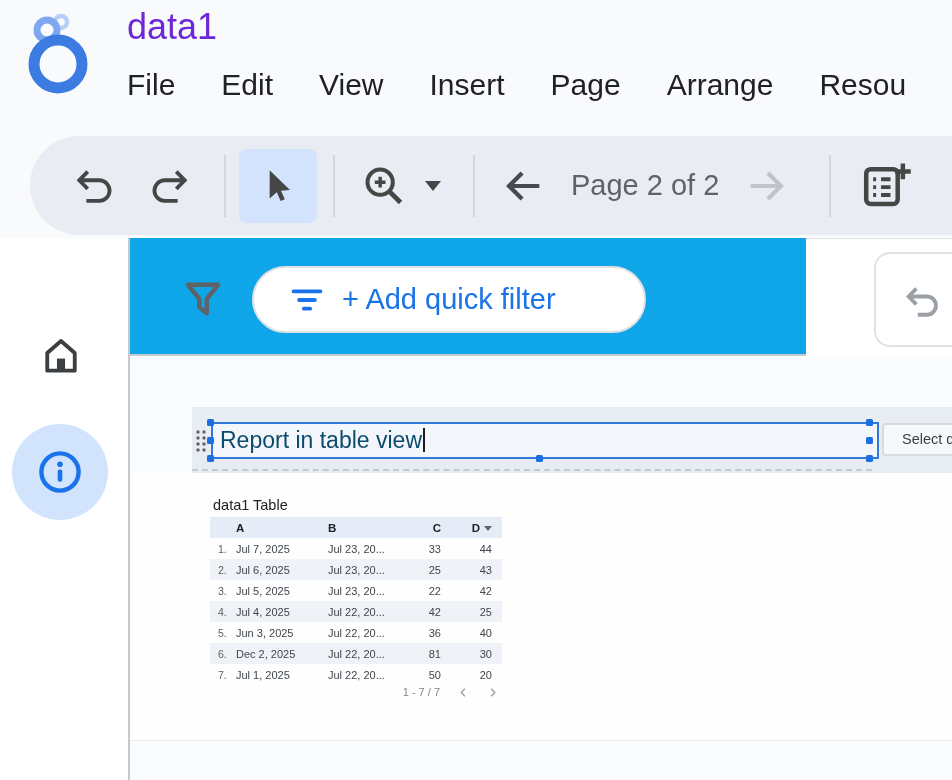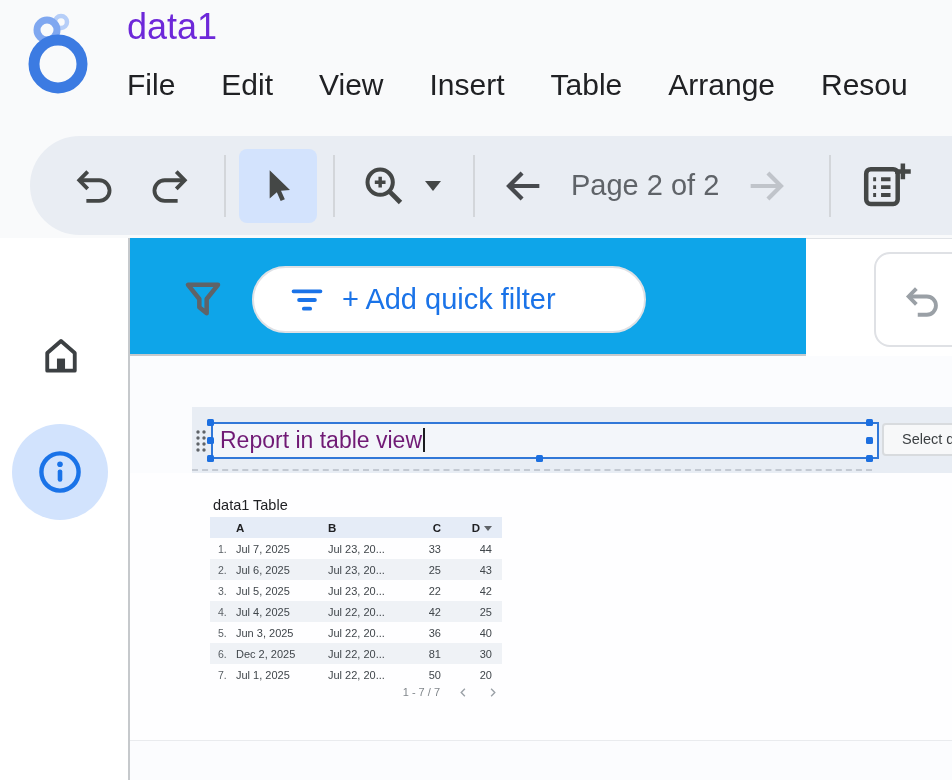--- a/index.html
+++ b/index.html
@@ -49,21 +49,21 @@
   
   .canvas{position:absolute;left:130px;top:356px;width:822px;height:424px;background:#fbfcfe;}
   .page-sheet{position:absolute;left:0;top:117px;width:822px;height:267px;background:#fefeff;}
   .page-bottom-line{position:absolute;left:0;top:384px;width:822px;height:1px;background:#e9ebee;}
   .edit-band{position:absolute;left:62px;top:51px;width:760px;height:66px;background:#e8edf4;}
   .dashed-guide{position:absolute;left:62px;top:113px;width:680px;border-top:2px dashed #c3c9d2;}
   .drag-handle{position:absolute;left:64px;top:72px;cursor:grab;}
   .textbox{
     position:absolute;left:81px;top:66px;width:657px;height:33px;
     border:2px solid #3178d8;background:#f3f6fa;
-    font-size:23px;color:#701a75;line-height:33px;padding-left:7px;cursor:text;white-space:nowrap;overflow:hidden;
+    font-size:23px;color:#0c4a6e;line-height:33px;padding-left:7px;cursor:text;white-space:nowrap;overflow:hidden;
   }
   .caret-bar{display:inline-block;width:2px;height:24px;background:#1a1c1f;vertical-align:-4px;margin-left:1px;}
   .handle-dot{position:absolute;width:7px;height:7px;background:#1c6fe0;border-radius:1.5px;}
   .select-data-btn{
     position:absolute;left:752px;top:67px;width:150px;height:33px;box-sizing:border-box;
     background:#f7f8f9;border:2px solid #d8dbde;border-radius:4px;
     font-size:14.5px;color:#3c4043;line-height:29px;padding-left:18px;cursor:pointer;white-space:nowrap;
   }
   
   .table-title{position:absolute;left:83px;top:141px;font-size:14.5px;color:#202124;}
@@ -91,21 +91,21 @@
         <circle cx="21" cy="18" r="10" fill="none" stroke="#7fa7f0" stroke-width="7"></circle>
         <circle cx="32" cy="52" r="24" fill="none" stroke="#3c7be2" stroke-width="11"></circle>
       </svg>
     </span>
     <div class="report-title">data1</div>
     <div class="menu-bar">
         <span class="menu-item">File</span>
         <span class="menu-item">Edit</span>
         <span class="menu-item">View</span>
         <span class="menu-item">Insert</span>
-        <span class="menu-item">Table</span>
+        <span class="menu-item">Page</span>
         <span class="menu-item">Arrange</span>
         <span class="menu-item">Resou</span>
       </div>
 
     <div class="toolbar-pill">
       <div class="tb-btn" style="margin-left:42px">
         <svg viewBox="0 0 24 24" width="46" height="46">
           <path d="M8.2 4.5 L3.8 9 L8.2 13.5" fill="none" stroke="#444746" stroke-width="2"></path>
           <path d="M3.8 9 H14.2 A5.4 5.4 0 0 1 14.2 19.8 H7.5" fill="none" stroke="#444746" stroke-width="2"></path>
         </svg>

